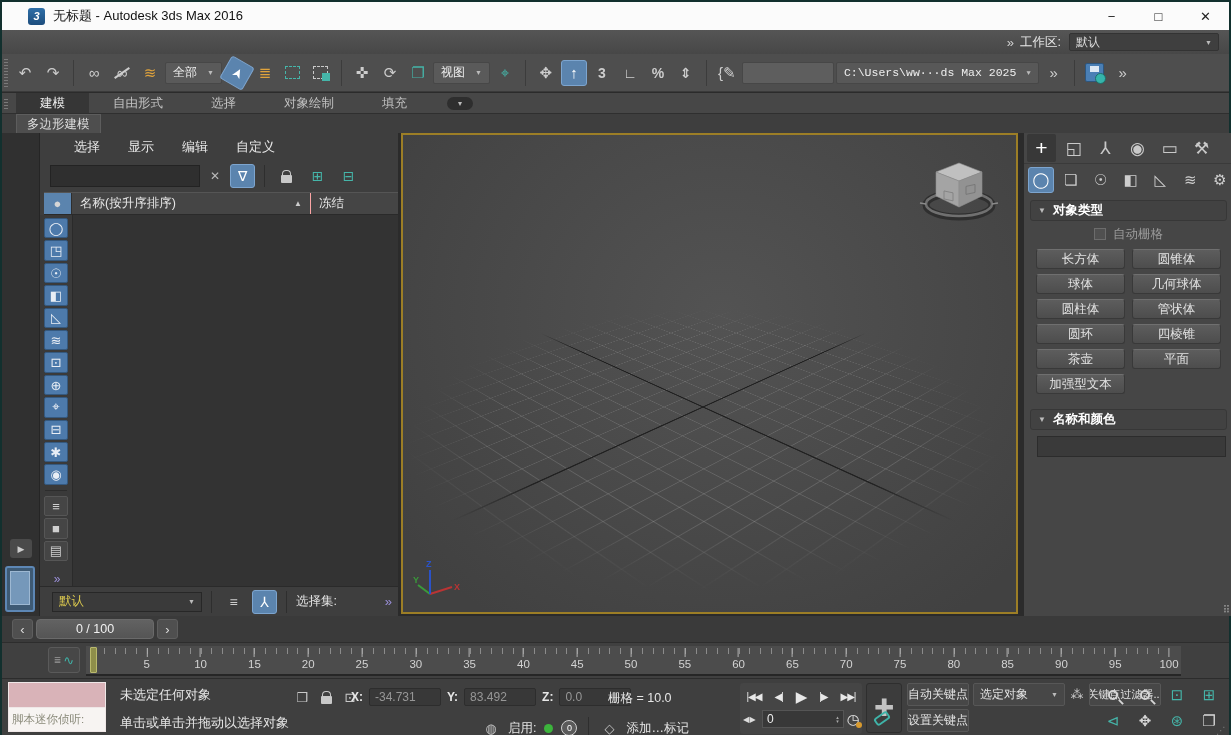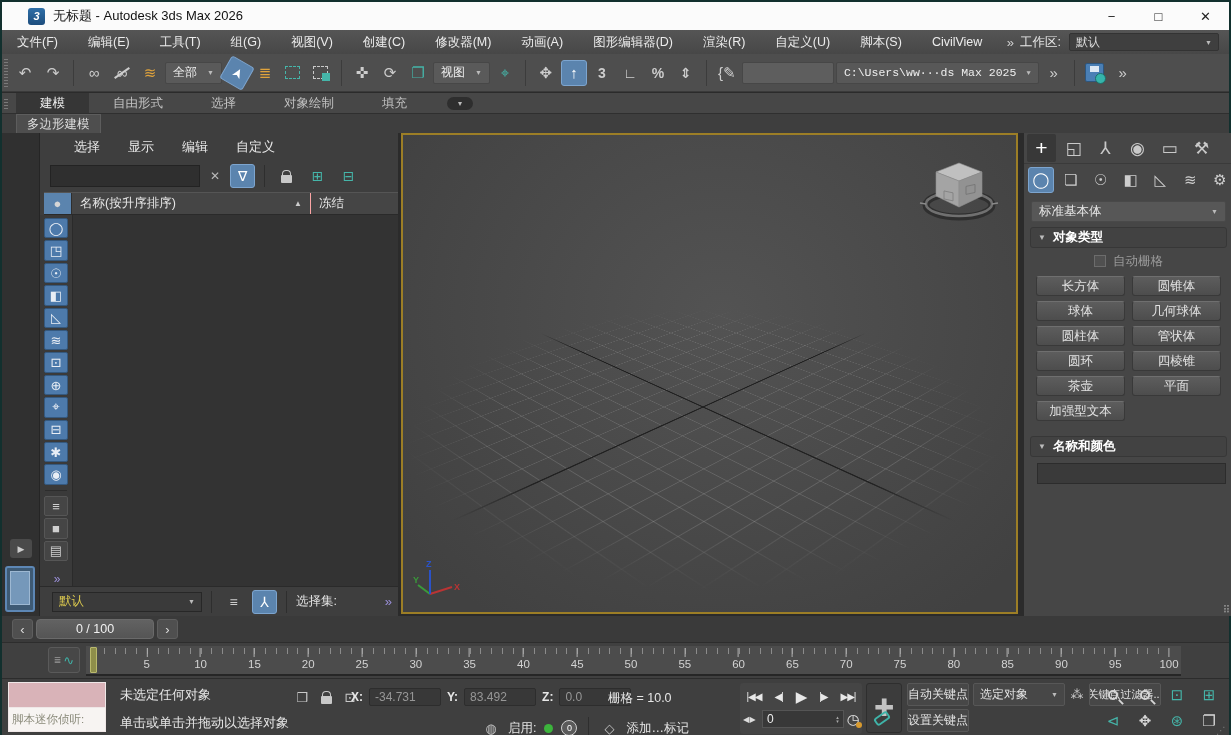--- a/index.html
+++ b/index.html
@@ -193,44 +193,29 @@
 </style>
 </head>
 <body>
 
 <div id="app">
 
   <header id="titlebar">
     <span class="app-icon">
         <i>3</i>
       </span>
-    <span class="title">无标题 - Autodesk 3ds Max 2026</span>
+    <span class="title">无标题 - Autodesk 3ds Max 2016</span>
     <div class="win-controls">
       <span>−</span>
       <span>□</span>
       <span>✕</span>
     </div>
   </header>
 
   <nav id="menubar">
-    <div id="menu-items">
-        <div class="mb-item">文件(F)</div>
-        <div class="mb-item">编辑(E)</div>
-        <div class="mb-item">工具(T)</div>
-        <div class="mb-item">组(G)</div>
-        <div class="mb-item">视图(V)</div>
-        <div class="mb-item">创建(C)</div>
-        <div class="mb-item">修改器(M)</div>
-        <div class="mb-item">动画(A)</div>
-        <div class="mb-item">图形编辑器(D)</div>
-        <div class="mb-item">渲染(R)</div>
-        <div class="mb-item">自定义(U)</div>
-        <div class="mb-item">脚本(S)</div>
-        <div class="mb-item">CivilView</div>
-      </div>
     <div class="mb-right">
       <span class="chev">»</span>
       <span class="ws-label">工作区:</span>
       <div class="ws-dd">
         <span>默认</span>
         <i class="arr">▼</i>
       </div>
     </div>
   </nav>
 
@@ -412,24 +397,20 @@
         </div>
       <div class="cp-subtabs" id="cp-subtabs">
           <span class="cp-sub active">◯</span>
           <span class="cp-sub">❏</span>
           <span class="cp-sub">☉</span>
           <span class="cp-sub">◧</span>
           <span class="cp-sub">◺</span>
           <span class="cp-sub">≋</span>
           <span class="cp-sub">⚙</span>
         </div>
-      <div class="cp-dd">
-        <span>标准基本体</span>
-        <i class="arr">▼</i>
-      </div>
       <div class="roll">
         <div class="roll-h">
           <span class="tri">▼</span>
           <span>对象类型</span>
           <span class="grip">⠿</span>
         </div>
         <div class="autogrid">
           <span class="cbx"></span>
           <span>自动栅格</span>
         </div>

